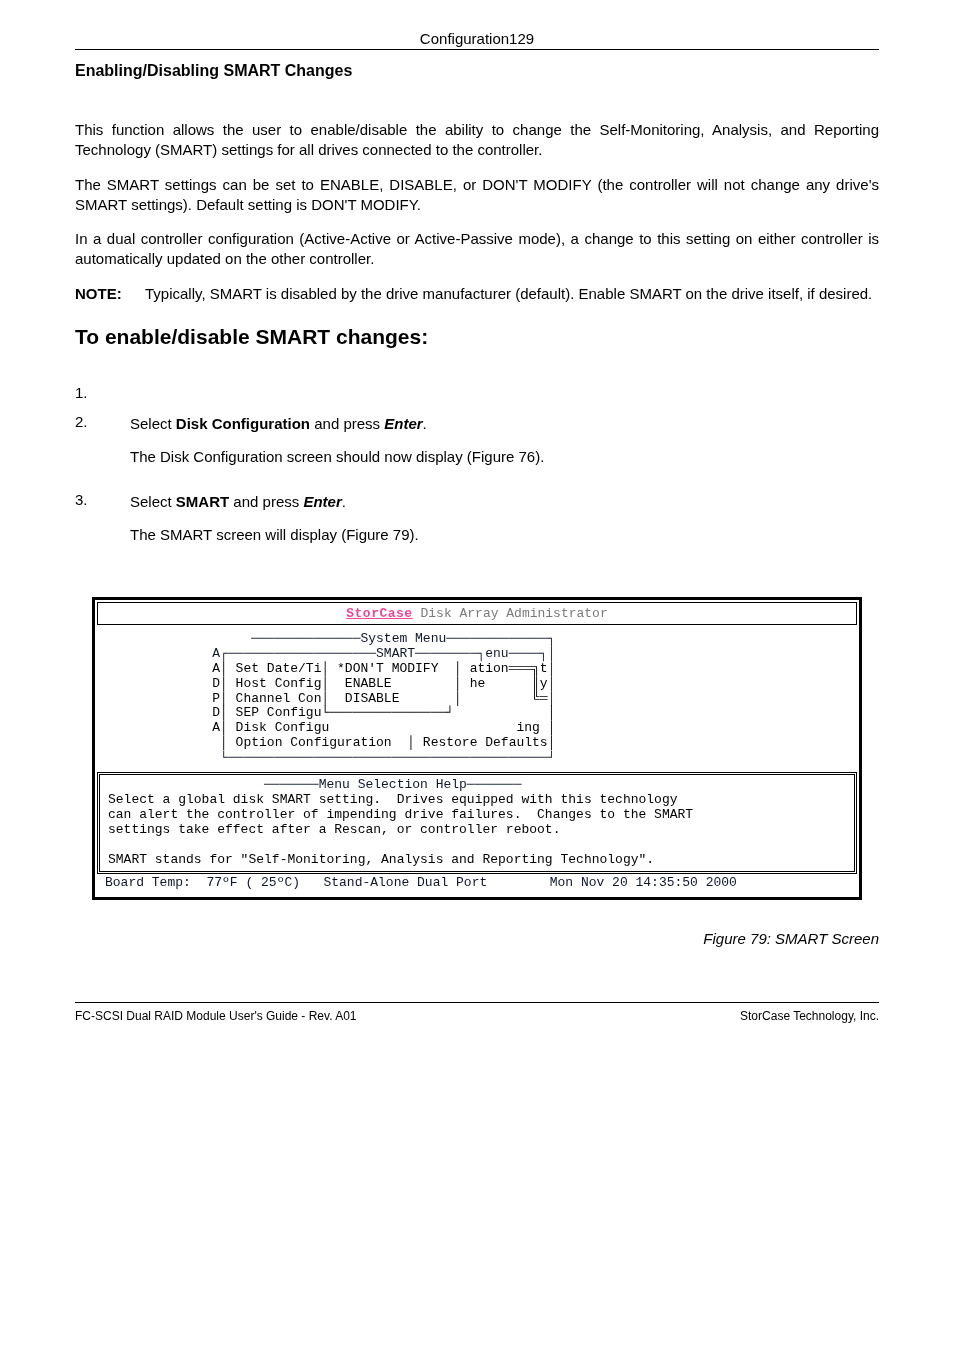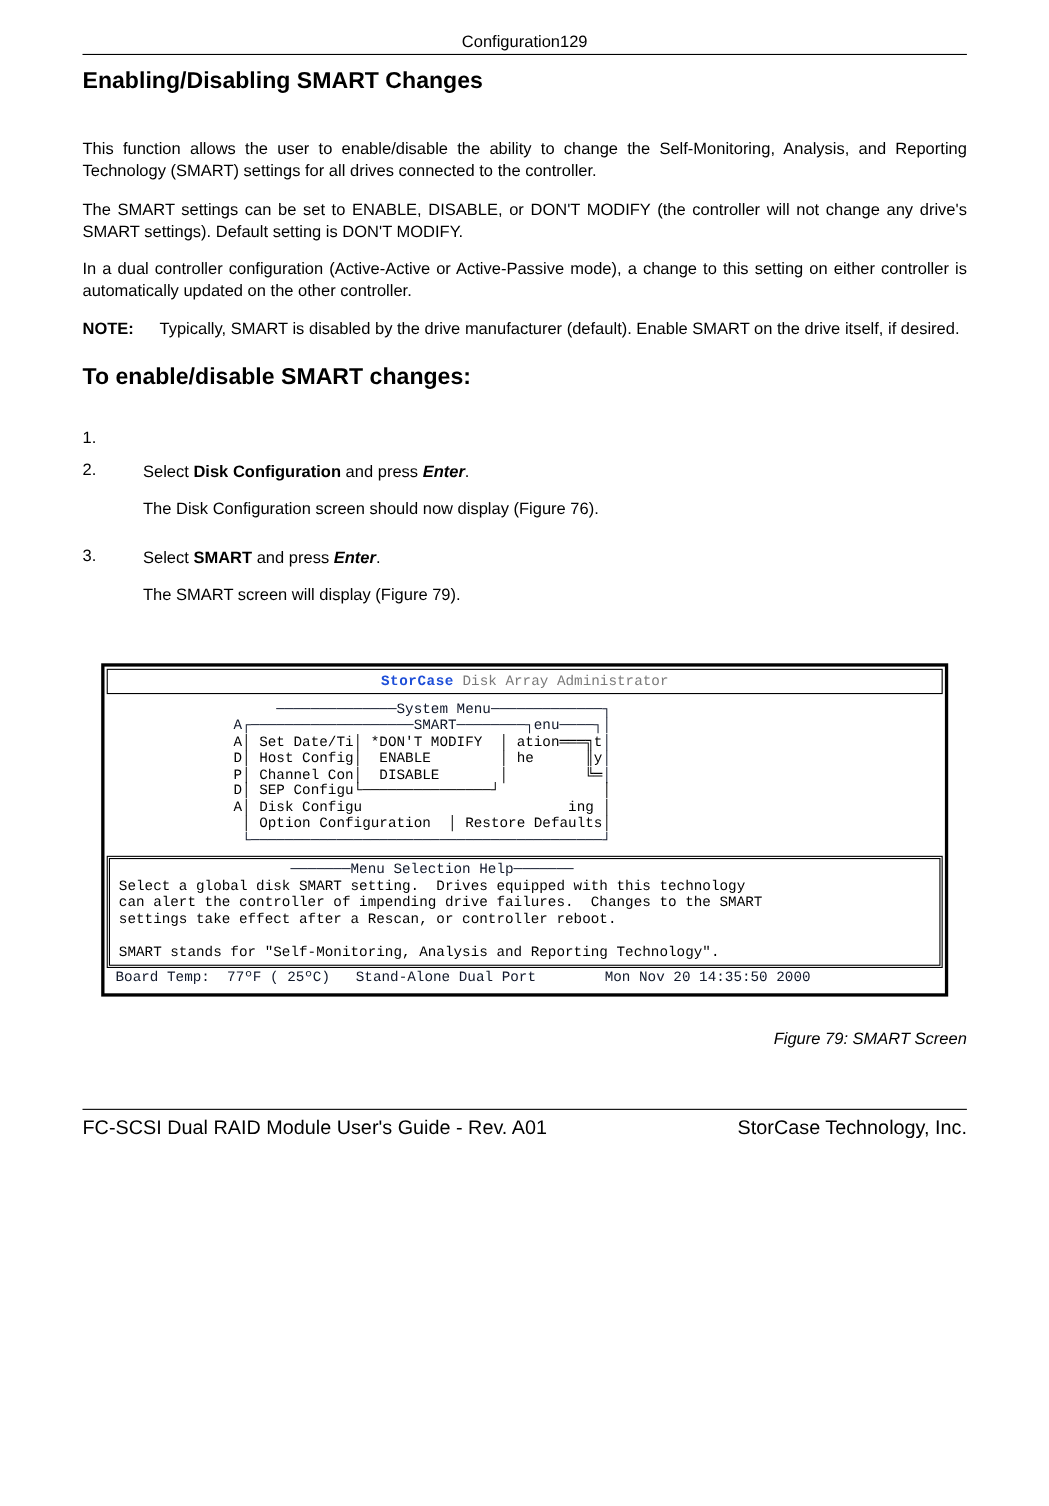--- a/index.html
+++ b/index.html
@@ -14,21 +14,21 @@
   }
   .header-row {
     display: flex;
     justify-content: center;
     font-size: 15px;
     border-bottom: 1px solid #000;
     padding-bottom: 2px;
     margin-bottom: 12px;
   }
   h1.section-title {
-    font-size: 21px;
+    font-size: 16px;
     font-weight: bold;
     margin: 0 0 40px 0;
   }
   p.body {
     margin: 0 0 14px 0;
     line-height: 1.35;
     text-align: justify;
   }
   .note-row {
     display: flex;
@@ -81,23 +81,24 @@
     border: 1px solid #000;
     padding: 3px 0;
     text-align: center;
     font-family: "Courier New", monospace;
     font-size: 13px;
     color: #7a7a7a;
     background: #fff;
     margin-bottom: 3px;
   }
   .term-title .tt-strong {
-    color: #1d4ed8;
+    color: #ec4899;
     letter-spacing: 0.5px;
     font-weight: bold;
+    text-decoration: underline;
   }
   .term-body {
     font-family: "Courier New", monospace;
     font-size: 13px;
     white-space: pre;
     color: #000;
     line-height: 1.15;
     padding: 4px 6px 2px 6px;
   }
   .term-help-box {
@@ -112,21 +113,21 @@
 
   .fig-caption {
     text-align: right;
     font-style: italic;
     margin-bottom: 55px;
   }
 
   .footer-row {
     display: flex;
     justify-content: space-between;
-    font-size: 18px;
+    font-size: 12px;
     border-top: 1px solid #000;
     padding-top: 6px;
   }
 </style>
 </head>
 <body>
 
 <div class="header-row">
   <span>Configuration</span>
   <span>129</span>

